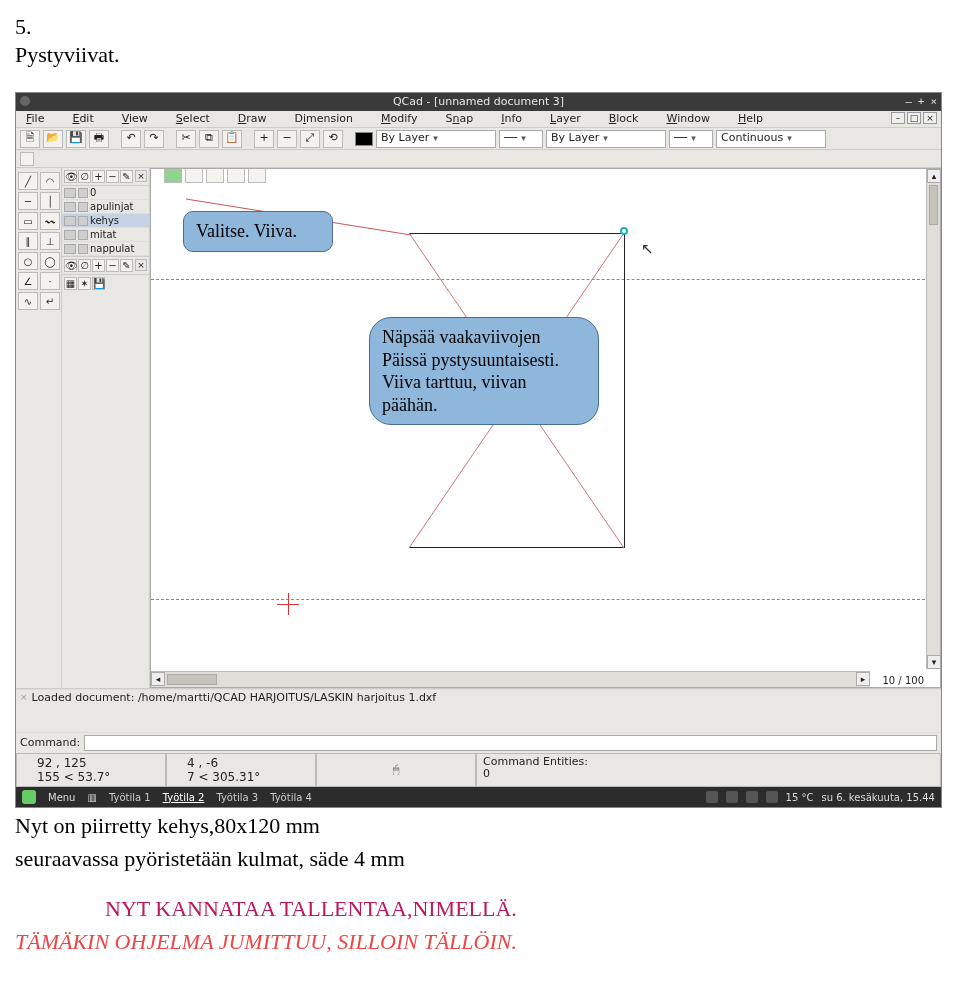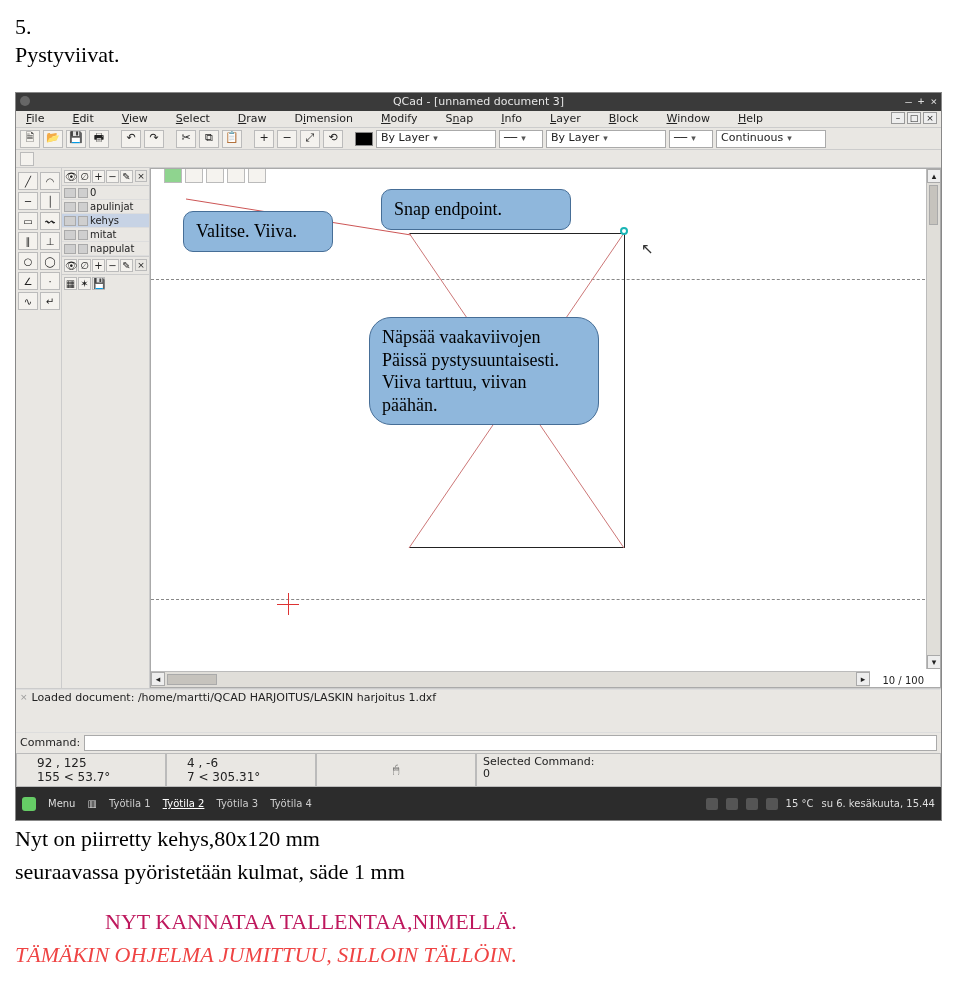--- a/index.html
+++ b/index.html
@@ -256,21 +256,21 @@
     font-size:12px;
   }
   .coord-mid {
     width:160px; border:1px solid #bbb; display:flex; align-items:center; justify-content:center;
   }
   .sel-cell {
     flex:1; border:1px solid #bbb; padding:2px 6px;
   }
 
   .taskbar {
-    height:33px; background:#2c2c2c; color:#ddd; font-size:10px;
+    height:20px; background:#2c2c2c; color:#ddd; font-size:10px;
     display:flex; align-items:center; gap:12px; padding:0 6px;
   }
   .taskbar .tblogo {
     width:14px; height:14px; background:#6c6; border-radius:3px;
   }
   .taskbar .ws { color:#ccc; }
   .taskbar .ws.act { color:#fff; text-decoration:underline; }
   .taskbar .spacer { flex:1; }
   .taskbar .tray { display:flex; gap:8px; align-items:center; }
   .tray .ico { width:12px; height:12px; background:#555; border-radius:2px; }
@@ -474,21 +474,20 @@
           <line x1="258" y1="379" x2="473" y2="64" stroke="#cc7777" stroke-width="1"></line>
         </svg>
 
         <div class="crosshair-h" style="left:126px; top:435px"></div>
         <div class="crosshair-v" style="left:137px; top:424px"></div>
 
         <div class="endpoint" style="left:469px; top:58px"></div>
         <div class="cursor-arrow" style="left:490px; top:72px">↖</div>
 
         <div class="callout small" style="left:32px; top:42px; width:150px">Valitse. Viiva.</div>
-        <div class="callout small" style="left:230px; top:20px; width:190px">Snap endpoint.</div>
         <div class="callout" style="left:218px; top:148px; width:230px; border-radius:22px">Näpsää vaakaviivojen Päissä pystysuuntaisesti. Viiva tarttuu, viivan päähän.</div>
 
         <div class="vscroll">
           <div class="arr">▴</div>
           <div class="thumb"></div>
           <div class="track"></div>
           <div class="arr">▾</div>
         </div>
         <div class="hscroll">
           <div class="arr">◂</div>
@@ -517,21 +516,21 @@
           <span>155 &lt; 53.7°</span>
         </div>
         <div class="coord-cell">
           <span>4 , -6</span>
           <span>7 &lt; 305.31°</span>
         </div>
         <div class="coord-mid">
           <span>🖱</span>
         </div>
         <div class="sel-cell">
-          <div>Selected Command:</div>
+          <div>Command Entities:</div>
           <div>0</div>
         </div>
       </div>
     </div>
 
     <div class="taskbar">
       <div class="tblogo"></div>
       <span>Menu</span>
       <span>▥</span>
       <span class="ws">Työtila 1</span>
@@ -545,18 +544,18 @@
         <div class="ico"></div>
         <div class="ico"></div>
         <span>15 °C</span>
         <span>su  6. kesäkuuta, 15.44</span>
       </div>
     </div>
 
   </div>
 
   <div class="below-text">Nyt on piirretty kehys,80x120 mm</div>
-  <div class="below-text">seuraavassa pyöristetään kulmat, säde 1 mm</div>
+  <div class="below-text">seuraavassa pyöristetään kulmat, säde 4 mm</div>
   <div style="height:18px"></div>
   <div class="below-text red indent">NYT KANNATAA TALLENTAA,NIMELLÄ.</div>
   <div class="below-text italic-red">TÄMÄKIN OHJELMA JUMITTUU, SILLOIN TÄLLÖIN.</div>
 
 </div>
 
 </body></html>

